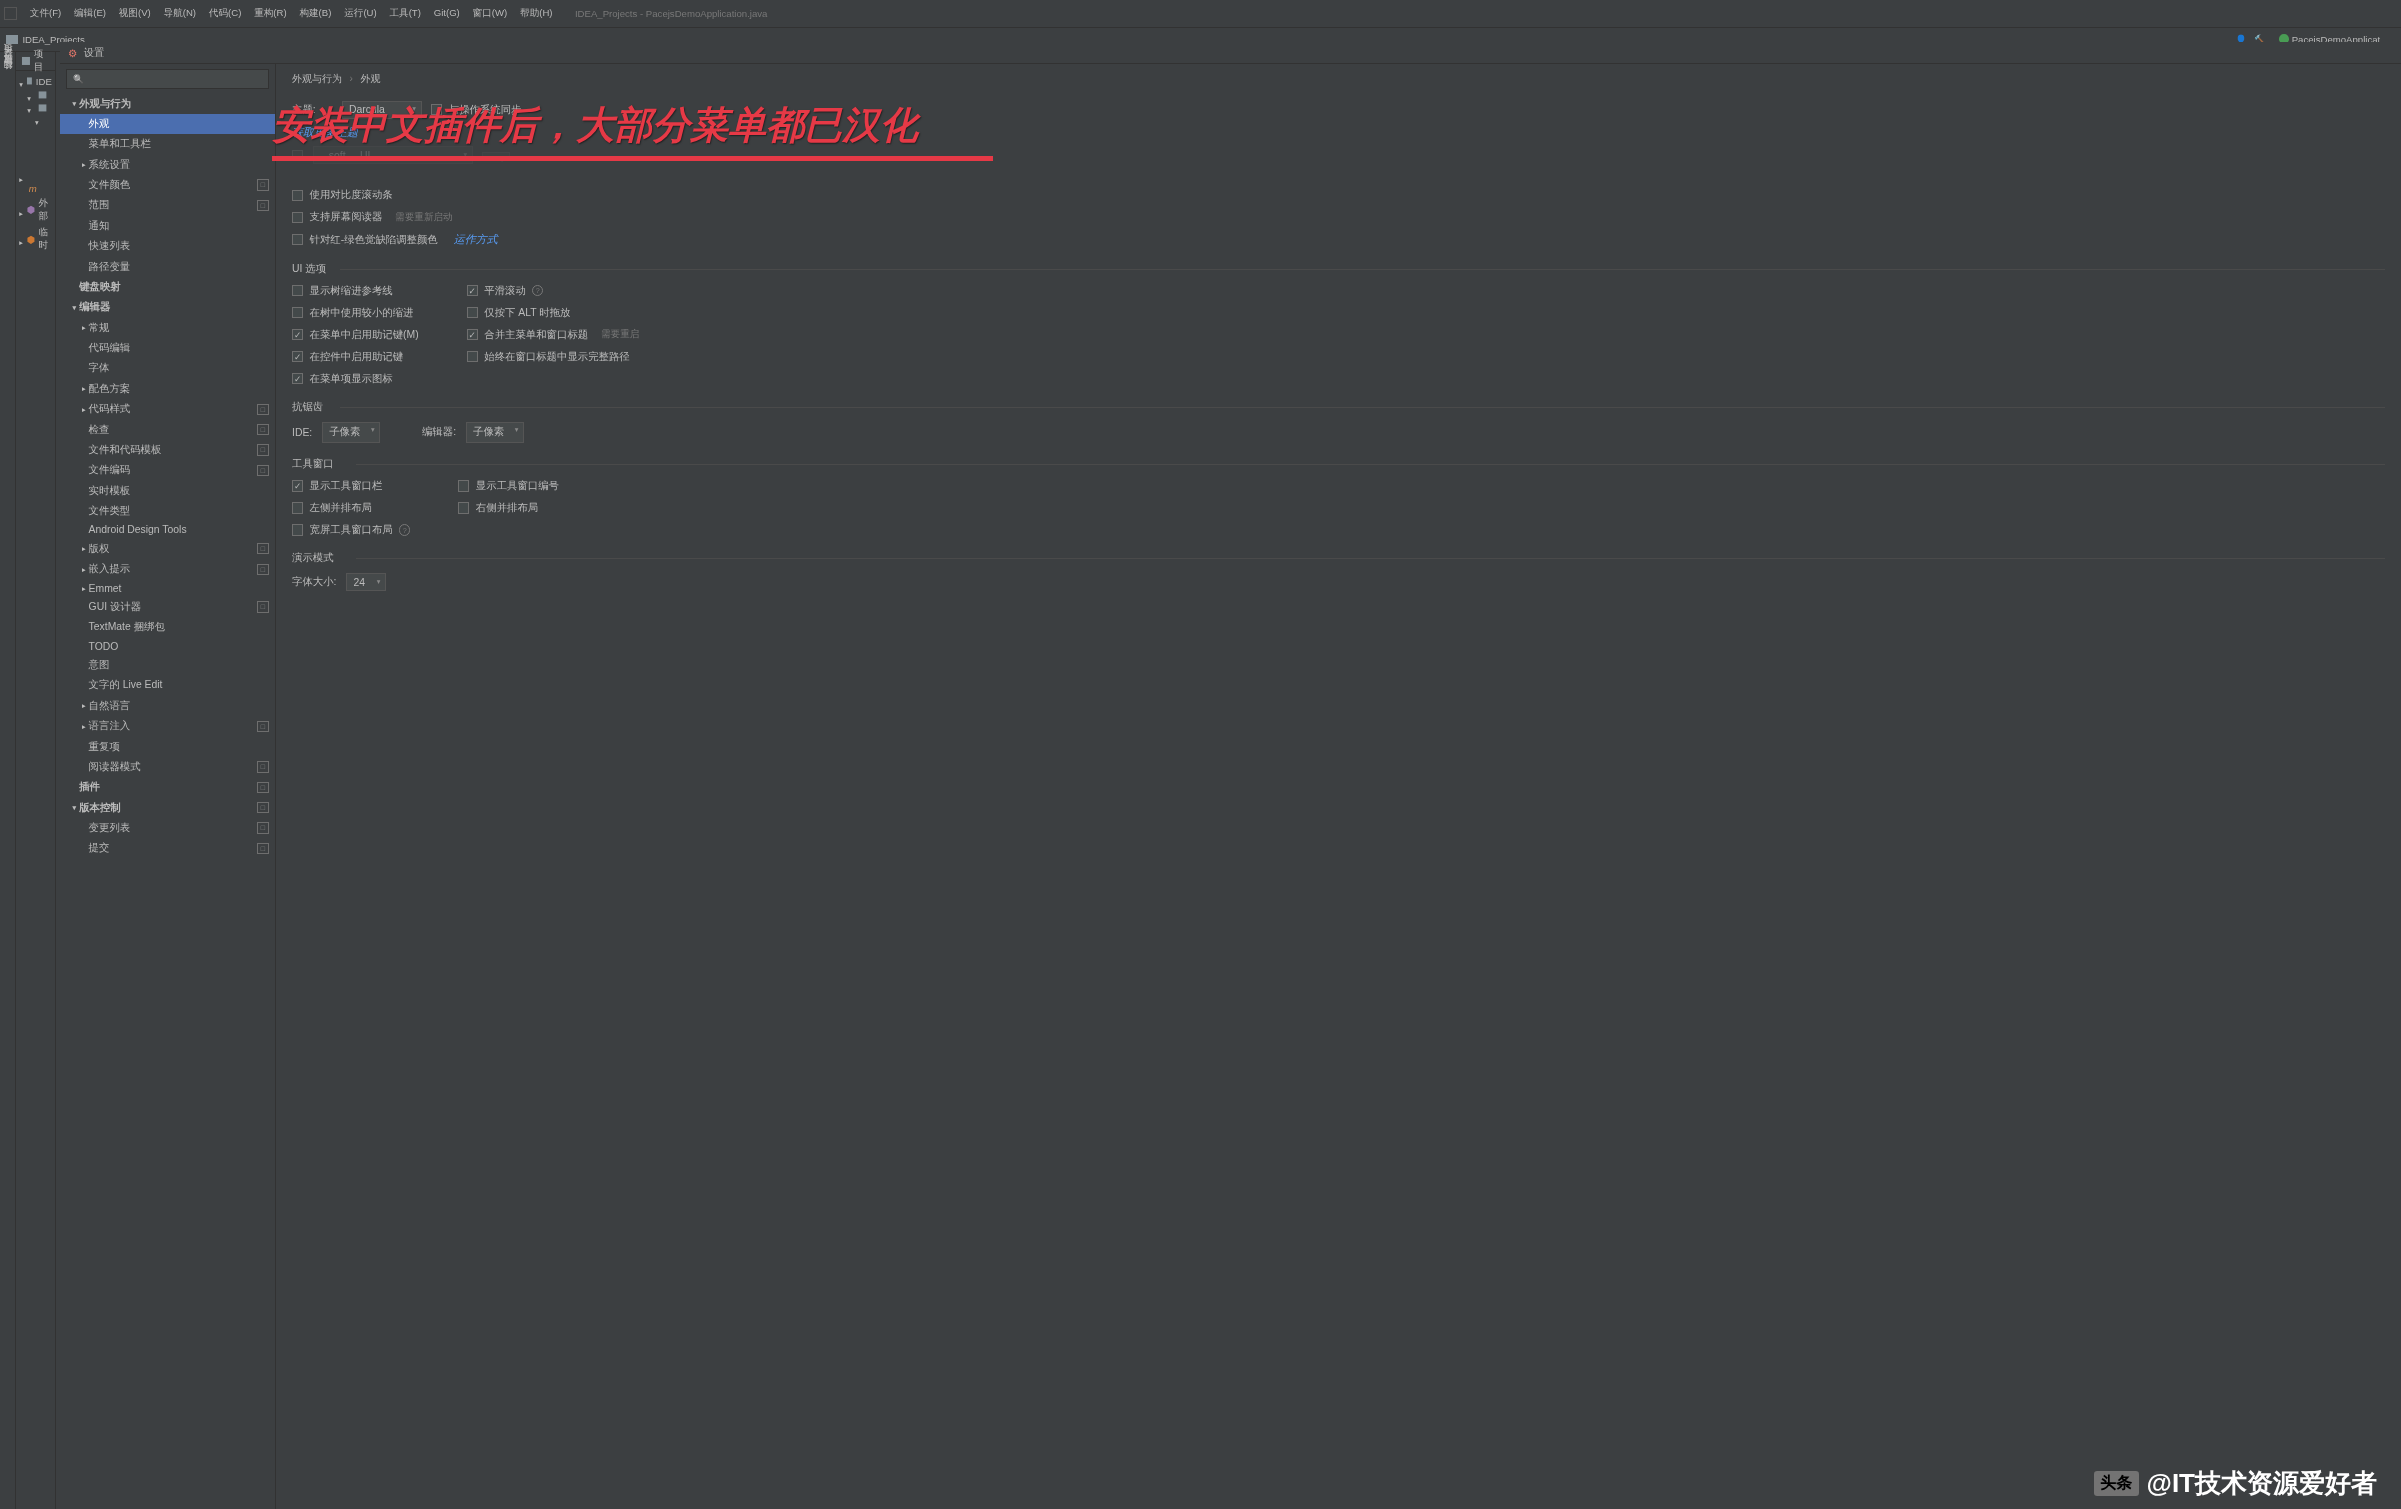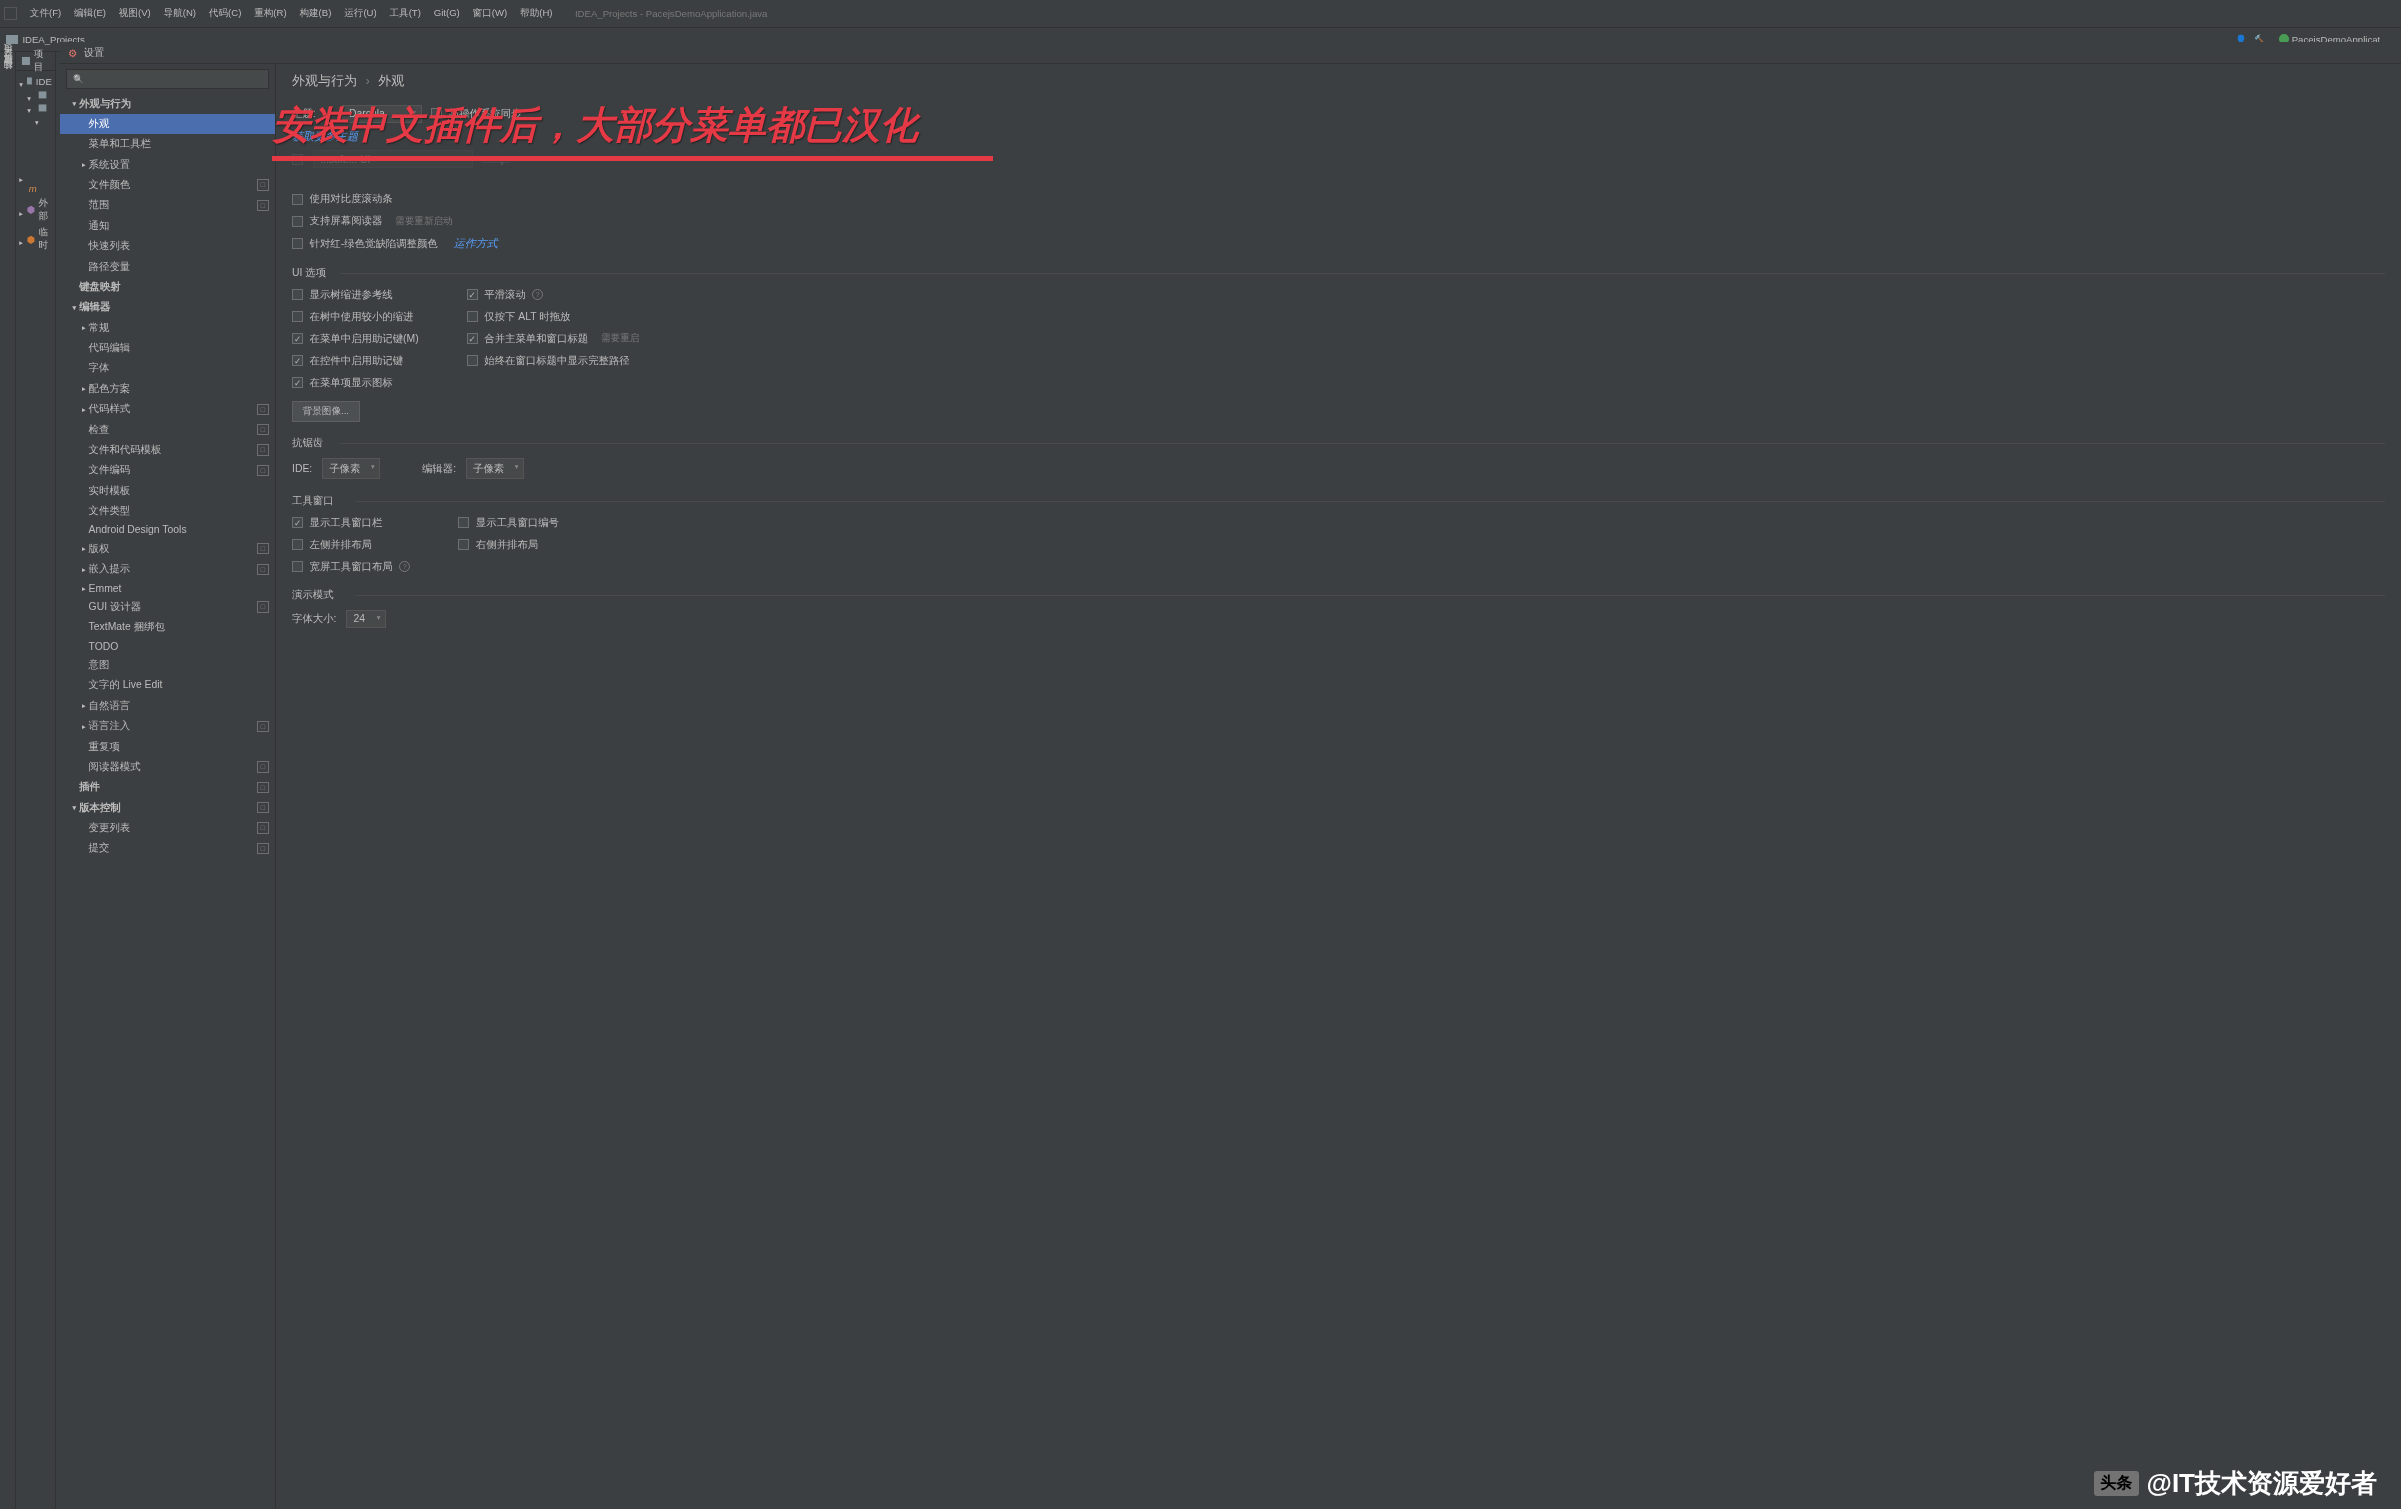--- a/index.html
+++ b/index.html
@@ -51,21 +51,21 @@
 .st-item .caret.right::before { content: "▸"; }
 .st-item .caret.none::before { content: ""; }
 .st-item.depth1 { padding-left: 9.6px; font-weight: bold; }
 .st-item.depth2 { padding-left: 19px; }
 .st-badge { position: absolute; right: 6.4px; width: 11.2px; height: 11.2px; border: 0.8px solid #6e6e6e; font-size: 7.2px; text-align: center; line-height: 9.6px; color: #888; }
 
 .settings-content { flex: 1; padding: 0 16px; overflow-y: auto; position: relative; }
 .settings-content::-webkit-scrollbar { width: 8px; }
 .settings-content::-webkit-scrollbar-thumb { background: #5c5c5c; }
 
-.breadcrumb { padding: 8px 0; color: #bbbbbb; font-size: 13px; }
+.breadcrumb { padding: 8px 0; color: #bbbbbb; font-size: 10px; }
 .breadcrumb .sep { margin: 0 4.8px; color: #787878; }
 
 .form-row { display: flex; align-items: center; gap: 9.6px; margin: 6.4px 0; font-size: 10.4px; }
 .form-label { min-width: 40px; }
 .select { background: #45494a; border: 0.8px solid #555; padding: 2.4px 19px 2.4px 6.4px; color: #bbbbbb; position: relative; min-width: 80px; }
 .select::after { content: "▾"; position: absolute; right: 4.8px; color: #888; font-size: 7.2px; }
 .link { color: #589df6; cursor: pointer; font-size: 11px; font-style: italic; }
 .checkbox { display: flex; align-items: center; gap: 6.4px; font-size: 10.4px; }
 .cb-box { width: 11.2px; height: 11.2px; border: 0.8px solid #6e6e6e; background: #43494a; display: flex; align-items: center; justify-content: center; }
 .cb-box.checked::before { content: "✓"; color: #bbbbbb; font-size: 8.8px; }
@@ -446,23 +446,20 @@
                 <div class="cb-box checked"></div>
                 <span>合并主菜单和窗口标题</span>
                 <span class="hint">需要重启</span>
               </div>
             <div class="checkbox">
                 <div class="cb-box"></div>
                 <span>始终在窗口标题中显示完整路径</span>
               </div>
           </div>
         </div>
-        <div style="margin:11.2px 0">
-          <button class="btn">背景图像...</button>
-        </div>
 
         <div class="section-title">
           <span>抗锯齿</span><div class="line"></div>
         </div>
         <div class="form-row">
           <span>IDE:</span>
           <div class="select" style="min-width:56px"><span>子像素</span></div>
           <span style="margin-left:32px">编辑器:</span>
           <div class="select" style="min-width:56px"><span>子像素</span></div>
         </div>

